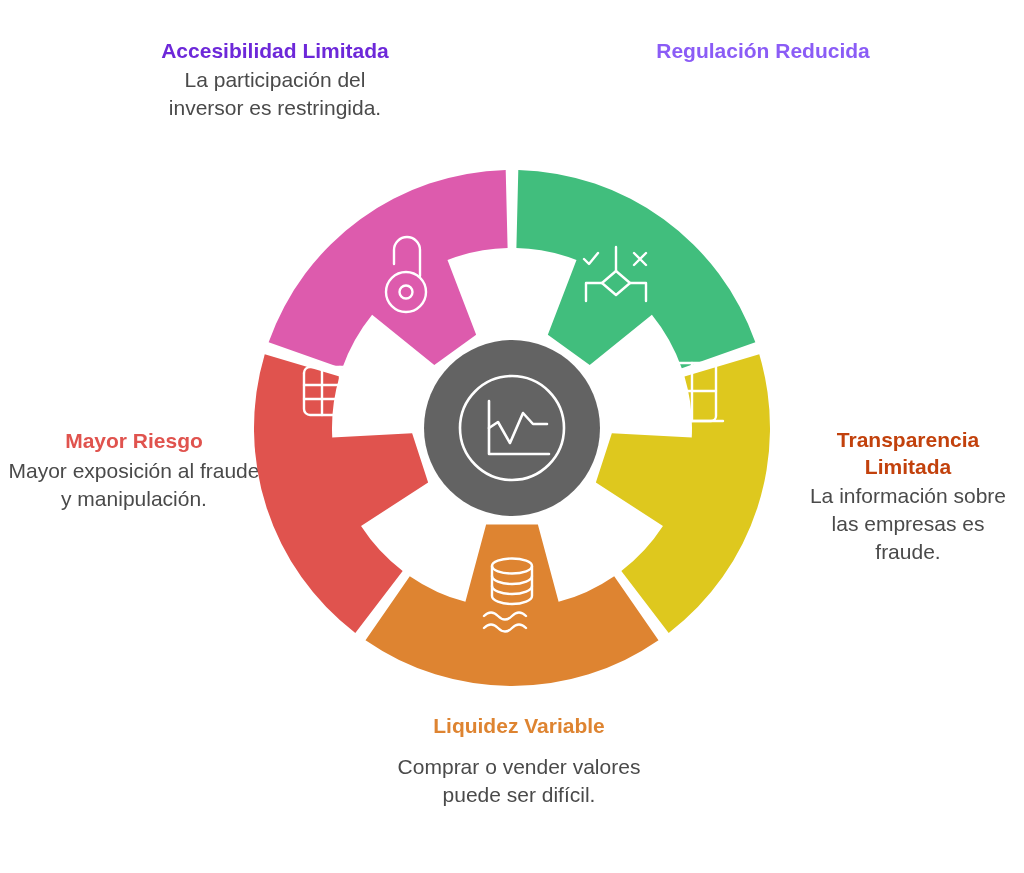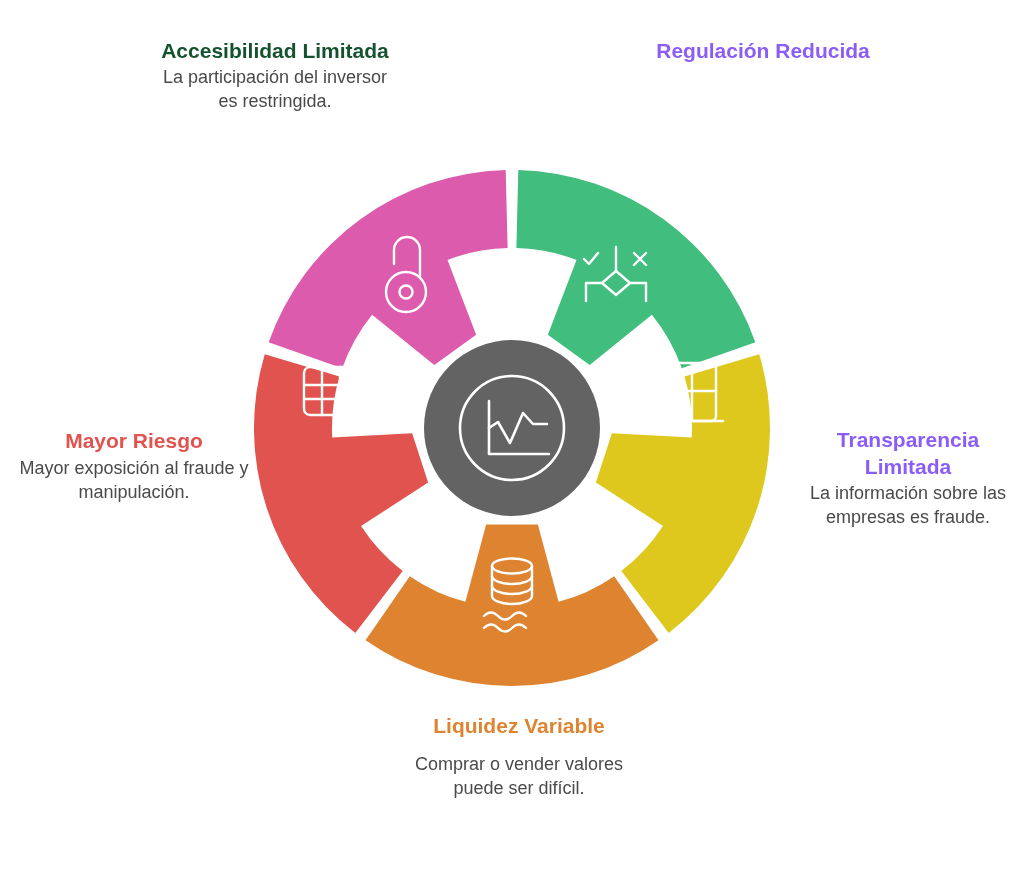--- a/index.html
+++ b/index.html
@@ -30,21 +30,21 @@
     line-height: 1.32;
   }
   .callout .c-title {
     font-weight: bold;
     font-size: 21px;
     line-height: 1.28;
     display: block;
     margin: 0 0 1px 0;
   }
   .callout .c-body {
-    font-size: 18px;
+    font-size: 21px;
     color: #4a4a4a;
     display: block;
     line-height: 1.33;
   }
 
   
   #callout-accesibilidad {
     left: 152px;
     top: 38px;
     width: 246px;
@@ -85,30 +85,30 @@
     width: 540px;
     height: 540px;
   }
 </style>
 </head>
 <body>
 
 <div class="stage">
 
   <div class="callout" id="callout-accesibilidad">
-    <span class="c-title" style="color: #14532d;">Accesibilidad Limitada</span>
+    <span class="c-title" style="color: #6d28d9;">Accesibilidad Limitada</span>
     <span class="c-body">La participación del inversor es restringida.</span>
   </div>
 
   <div class="callout" id="callout-regulacion">
     <span class="c-title" style="color: #8b5cf6;">Regulación Reducida</span>
   </div>
 
   <div class="callout" id="callout-transparencia">
-    <span class="c-title" style="color: #8b5cf6;">Transparencia Limitada</span>
+    <span class="c-title" style="color: #c2410c;">Transparencia Limitada</span>
     <span class="c-body">La información sobre las empresas es fraude.</span>
   </div>
 
   <div class="callout" id="callout-liquidez">
     <span class="c-title" style="color: rgb(222, 132, 49);">Liquidez Variable</span>
     <span class="c-body">Comprar o vender valores puede ser difícil.</span>
   </div>
 
   <div class="callout" id="callout-riesgo">
     <span class="c-title" style="color: rgb(224, 83, 78);">Mayor Riesgo</span>

